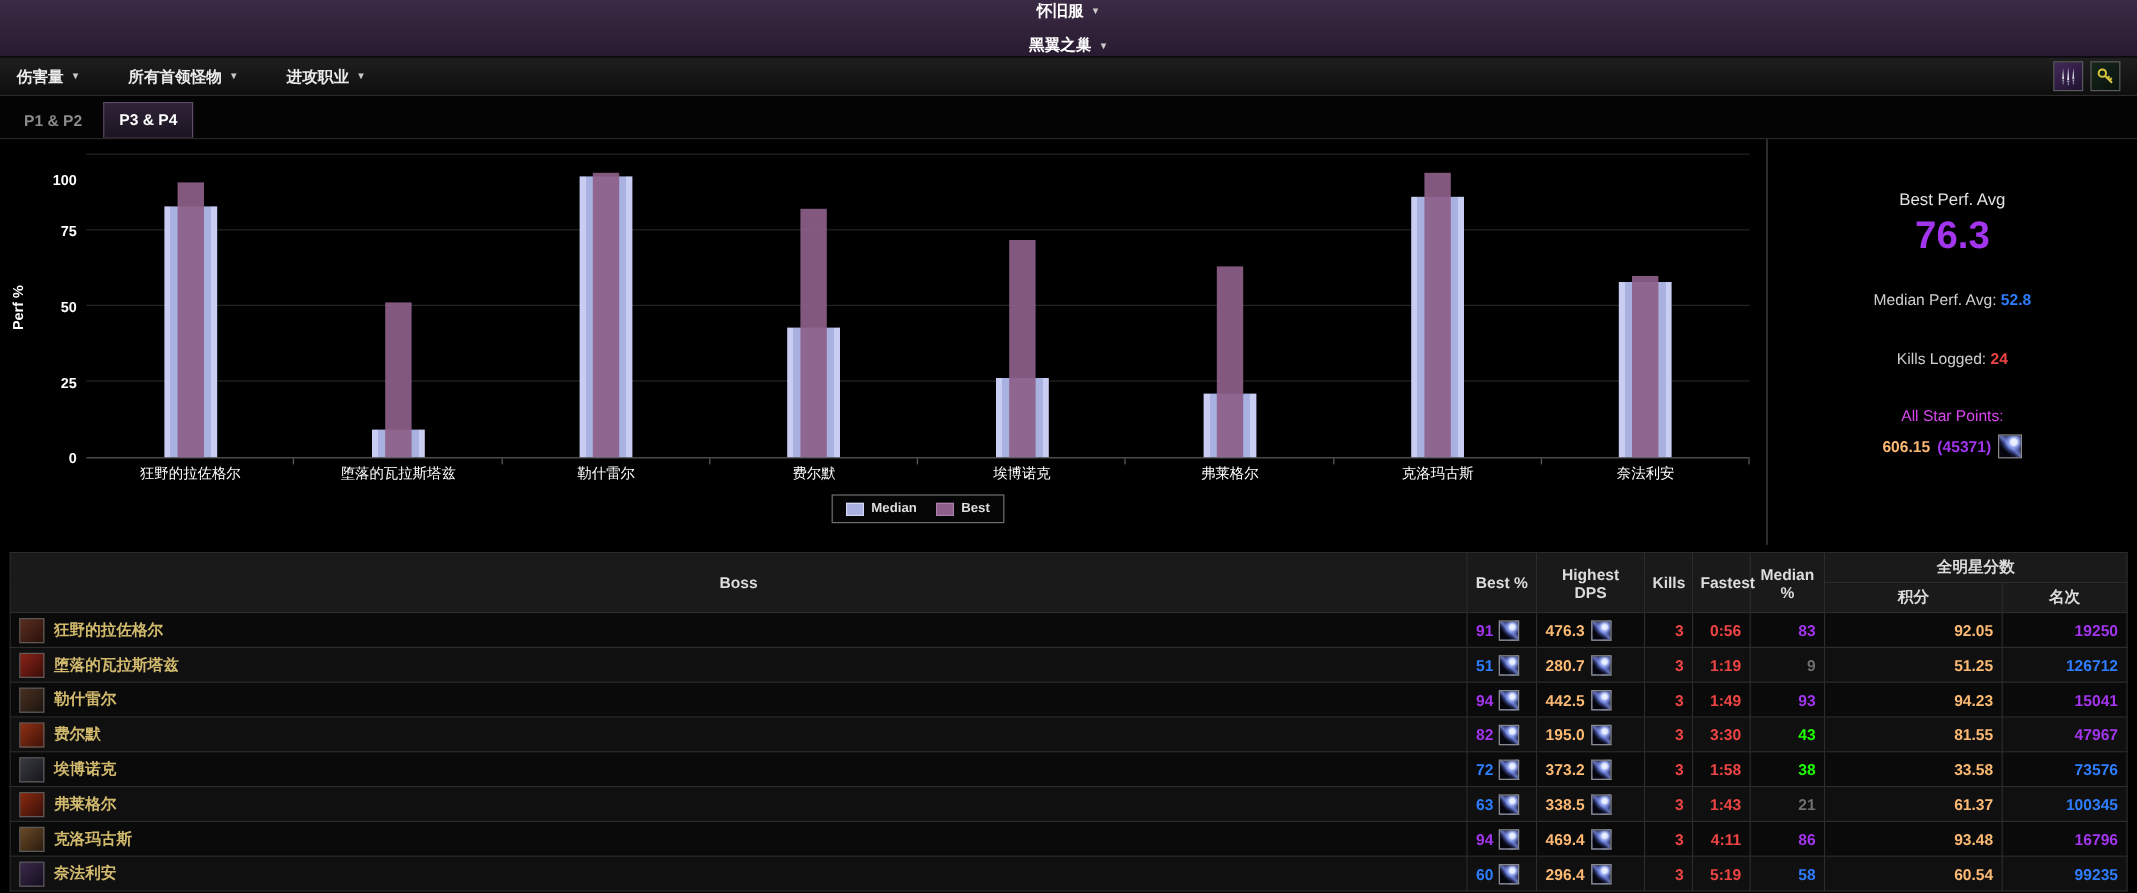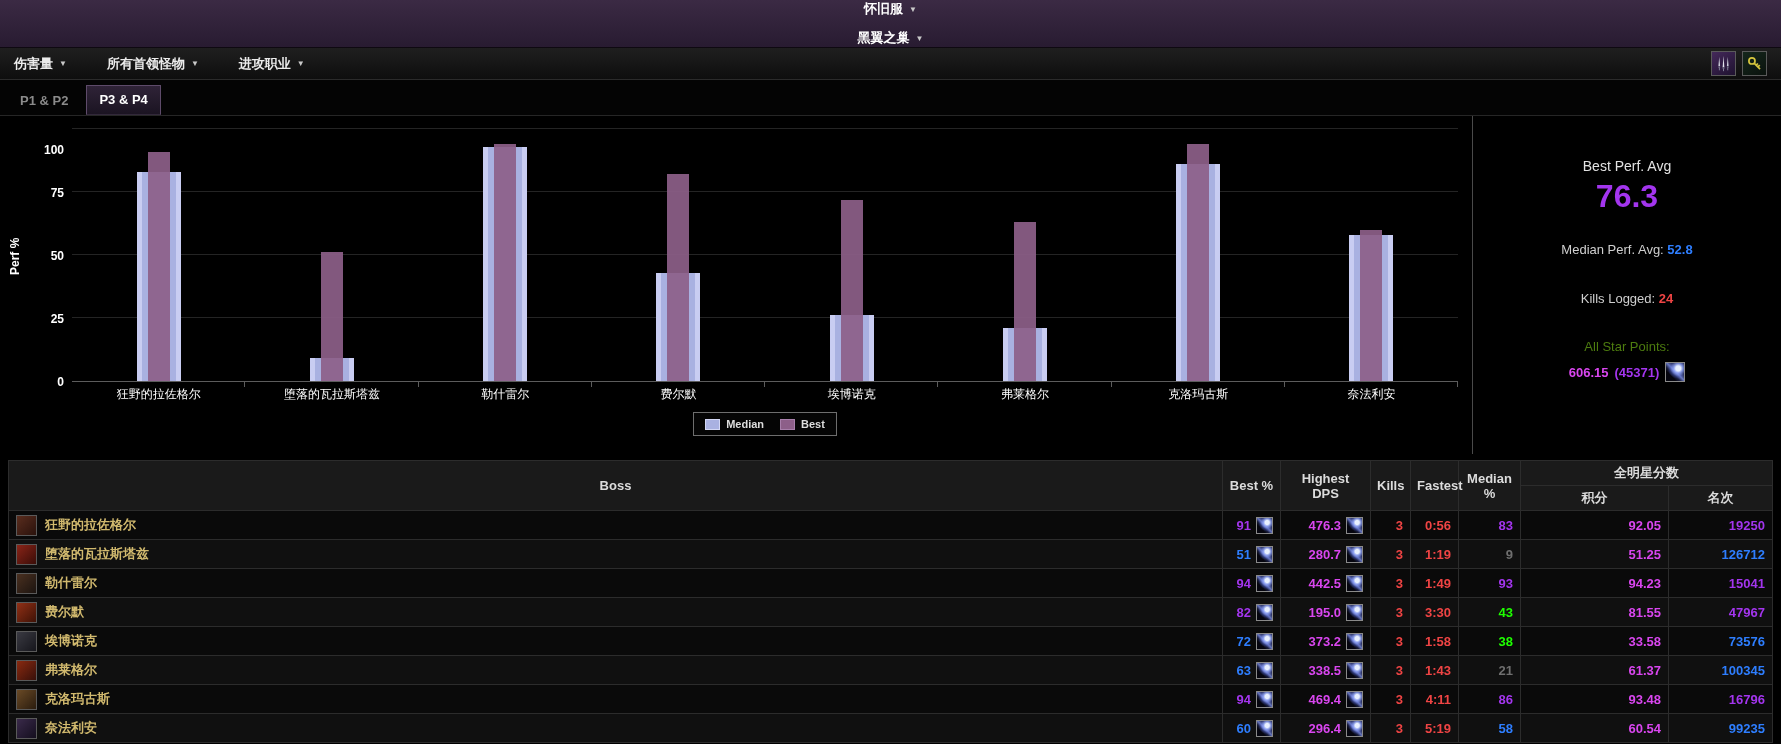--- a/index.html
+++ b/index.html
@@ -47,46 +47,46 @@
   .legend-item { display:flex; align-items:center; gap:6px; cursor:pointer; }
   .legend-swatch { width:15px; height:11px; }
   .legend-label { color:#ddd; font-size:11px; font-weight:bold; }
 
   
   .summary { width:309px; border-left:1px solid #4a4a4a; display:flex; flex-direction:column; align-items:center; justify-content:center; padding-bottom:30px; }
   .sum-title { color:#e2e2e2; font-size:14px; }
   .sum-big { font-size:32px; font-weight:bold; margin:4px 0 10px; }
   .sum-line { color:#cfcfcf; font-size:13px; margin:17px 0; }
   .sum-line b { font-weight:bold; }
-  .asp-label { color:#4d7c0f; font-size:13px; margin-top:16px; }
+  .asp-label { color:#d946ef; font-size:13px; margin-top:16px; }
   .asp-value { display:flex; align-items:center; gap:6px; font-size:13px; font-weight:bold; margin-top:8px; }
 
   
   .comet { display:inline-block; width:17px; height:17px; border:1px solid #8a8a8a; background:
       radial-gradient(circle at 68% 30%, #e8f0ff 0 14%, rgba(150,170,255,.85) 26%, rgba(90,110,220,.35) 45%, transparent 60%),
       linear-gradient(225deg, transparent 30%, rgba(140,160,255,.75) 48%, rgba(90,110,220,.25) 60%, transparent 72%),
       #05050e; cursor:pointer; flex:none; }
   .comet.big { width:20px; height:20px; }
 
   
   .table-wrap { margin:6px 8px 0; }
   table { width:100%; border-collapse:collapse; table-layout:fixed; }
   th, td { border:1px solid #2c2c2c; }
   thead th { background:#1a1a1a; color:#dcdcdc; font-size:13px; font-weight:bold; padding:3px 6px; }
   tbody td { padding:3px 7px; font-size:13px; font-weight:bold; height:29px; }
   tbody tr:nth-child(odd)  { background:#0a0a0a; }
   tbody tr:nth-child(even) { background:#101010; }
   td.num { text-align:right; }
-  .cell-flex { display:flex; align-items:center; justify-content:flex-end; gap:5px; }
+  .cell-flex { display:flex; align-items:center; justify-content:flex-start; gap:5px; }
   .boss-cell { display:flex; align-items:center; gap:8px; }
   .boss-ico { width:21px; height:21px; border:1px solid #5a5a5a; flex:none; }
   .boss-link { font-size:13px; font-weight:bold; text-decoration:none; cursor:pointer; }
 
   .c-purple { color:#a335ee; } .c-blue { color:#2e7eff; } .c-green { color:#1eff00; }
-  .c-gray { color:#6f6f6f; } .c-yellow { color:#d946ef; } .c-white { color:#ef4444; } .c-gold { color:#d1b96e; }
+  .c-gray { color:#6f6f6f; } .c-yellow { color:#fdba74; } .c-white { color:#ef4444; } .c-gold { color:#d1b96e; }
 </style>
 </head>
 <body>
 
 <div class="screen">
 
   <div class="titlebar">
     <div class="menu">
       <span>怀旧服</span>
       <span class="caret">▼</span>

